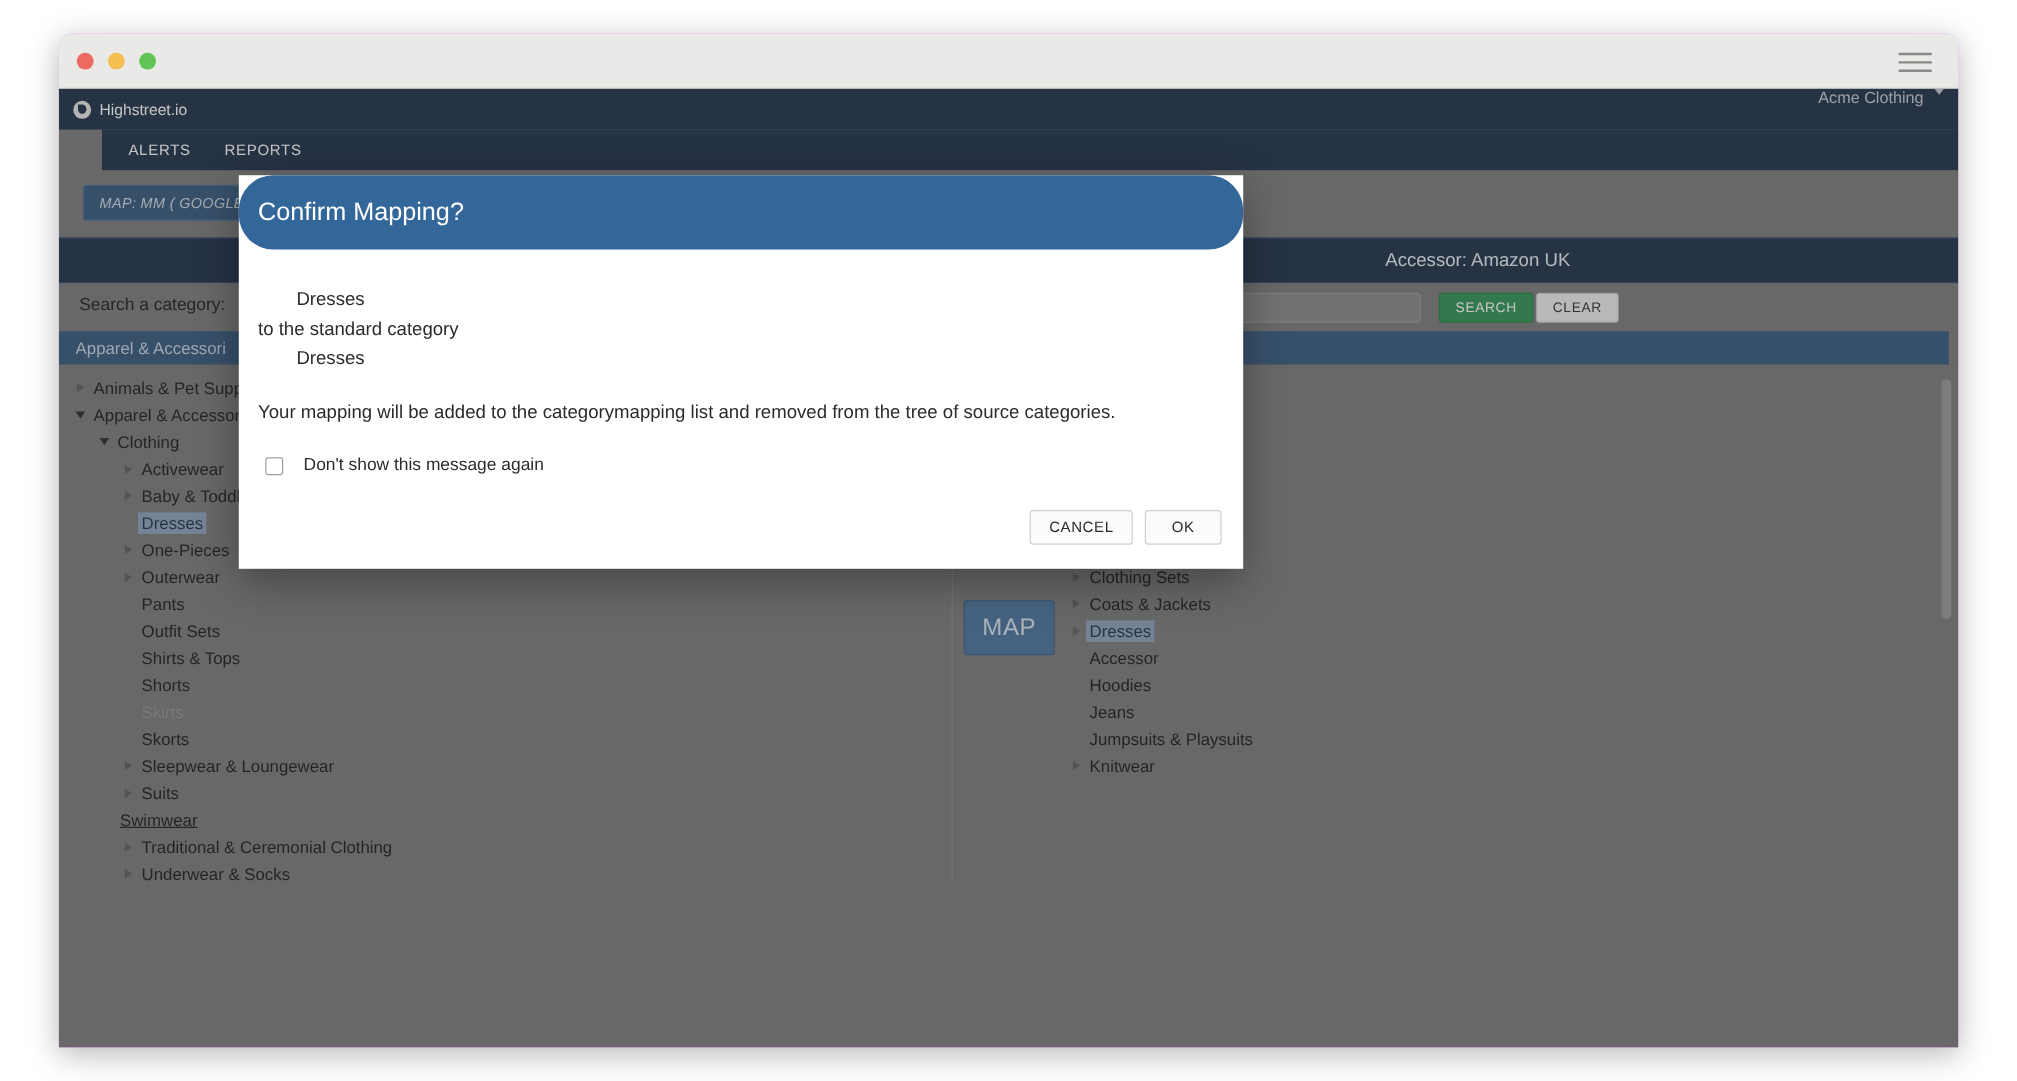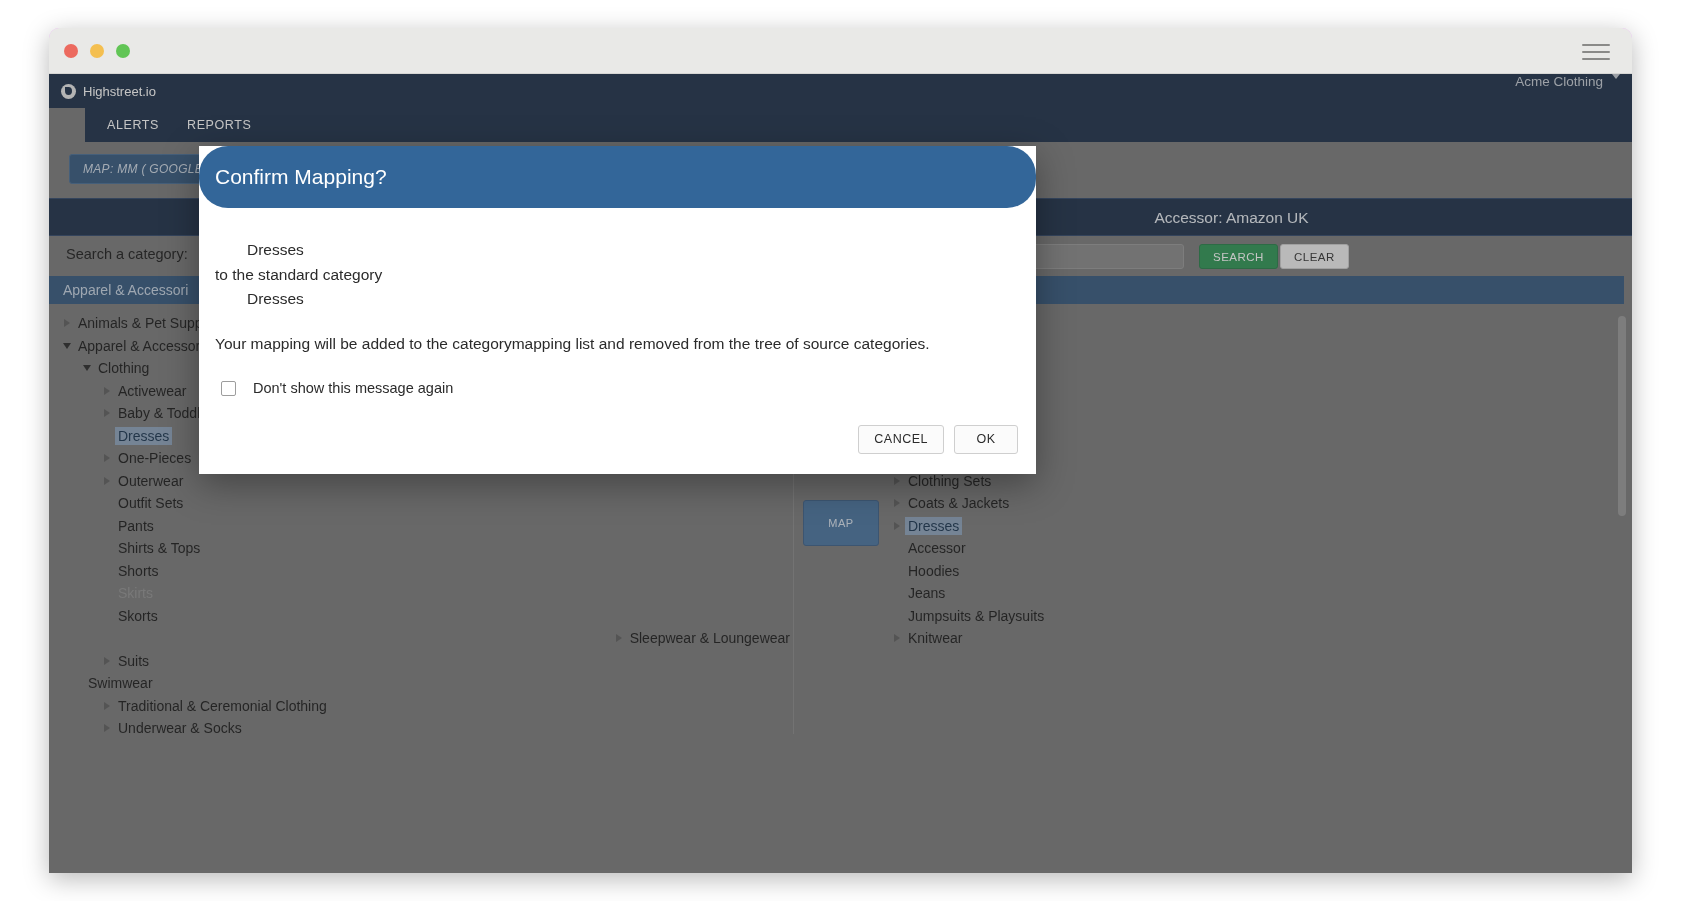--- a/index.html
+++ b/index.html
@@ -306,21 +306,21 @@
     left: 754px;
     top: 196px;
     width: 76px;
     height: 46px;
     background: #4a74a0;
     border: 1px solid #3d6displaced;
     border: 1px solid #3d6188;
     border-radius: 3px;
     display: flex; align-items: center; justify-content: center;
     color: #dbe5ef;
-    font-size: 11px;
+    font-size: 20px;
     letter-spacing: 0.5px;
     cursor: pointer;
     z-index: 5;
   }
 
   
   #right-scrollbar {
     position: absolute;
     right: 6px;
     top: 12px;
@@ -508,55 +508,55 @@
             <span class="label">One-Pieces</span>
           </div>
           <div class="tree-node" style="padding-left: 50px;">
             <span class="arrow">
               <i></i>
             </span>
             <span class="label">Outerwear</span>
           </div>
           <div class="tree-node" style="padding-left: 50px;">
             <span class="arrow"></span>
+            <span class="label">Pants</span>
+          </div>
+          <div class="tree-node" style="padding-left: 50px;">
+            <span class="arrow"></span>
             <span class="label">Outfit Sets</span>
           </div>
           <div class="tree-node" style="padding-left: 50px;">
             <span class="arrow"></span>
-            <span class="label">Pants</span>
-          </div>
-          <div class="tree-node" style="padding-left: 50px;">
-            <span class="arrow"></span>
             <span class="label">Shirts &amp; Tops</span>
           </div>
           <div class="tree-node" style="padding-left: 50px;">
             <span class="arrow"></span>
             <span class="label">Shorts</span>
           </div>
           <div class="tree-node dim" style="padding-left: 50px;">
             <span class="arrow"></span>
             <span class="label">Skirts</span>
           </div>
           <div class="tree-node" style="padding-left: 50px;">
             <span class="arrow"></span>
             <span class="label">Skorts</span>
           </div>
-          <div class="tree-node" style="padding-left: 50px; justify-content: flex-end;">
+          <div class="tree-node" style="padding-left: 50px;">
             <span class="arrow">
               <i></i>
             </span>
             <span class="label">Sleepwear &amp; Loungewear</span>
           </div>
           <div class="tree-node" style="padding-left: 50px;">
             <span class="arrow">
               <i></i>
             </span>
             <span class="label">Suits</span>
           </div>
-          <div class="tree-node" style="padding-left: 20px;">
+          <div class="tree-node" style="padding-left: 32px; text-decoration: underline;">
             <span class="arrow"></span>
             <span class="label">Swimwear</span>
           </div>
           <div class="tree-node" style="padding-left: 50px;">
             <span class="arrow">
               <i></i>
             </span>
             <span class="label">Traditional &amp; Ceremonial Clothing</span>
           </div>
           <div class="tree-node" style="padding-left: 50px;">

